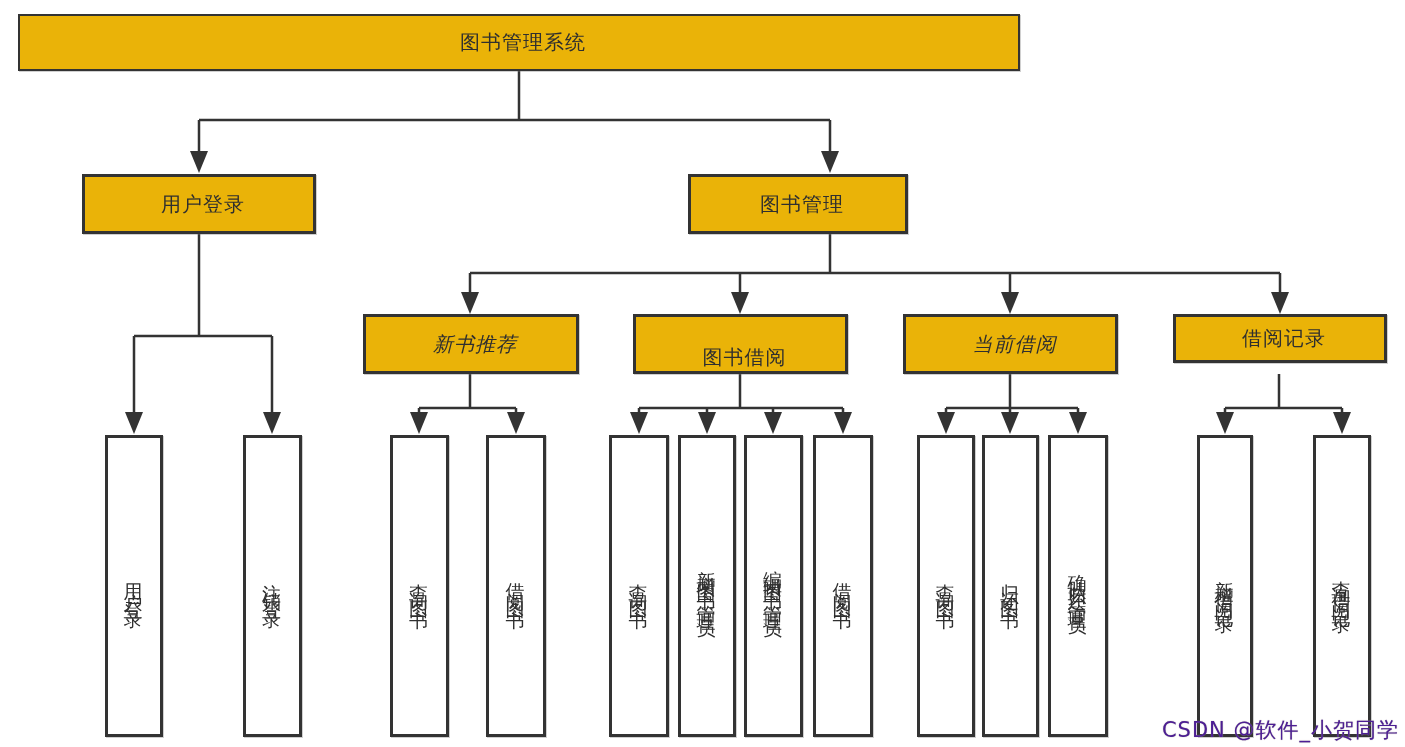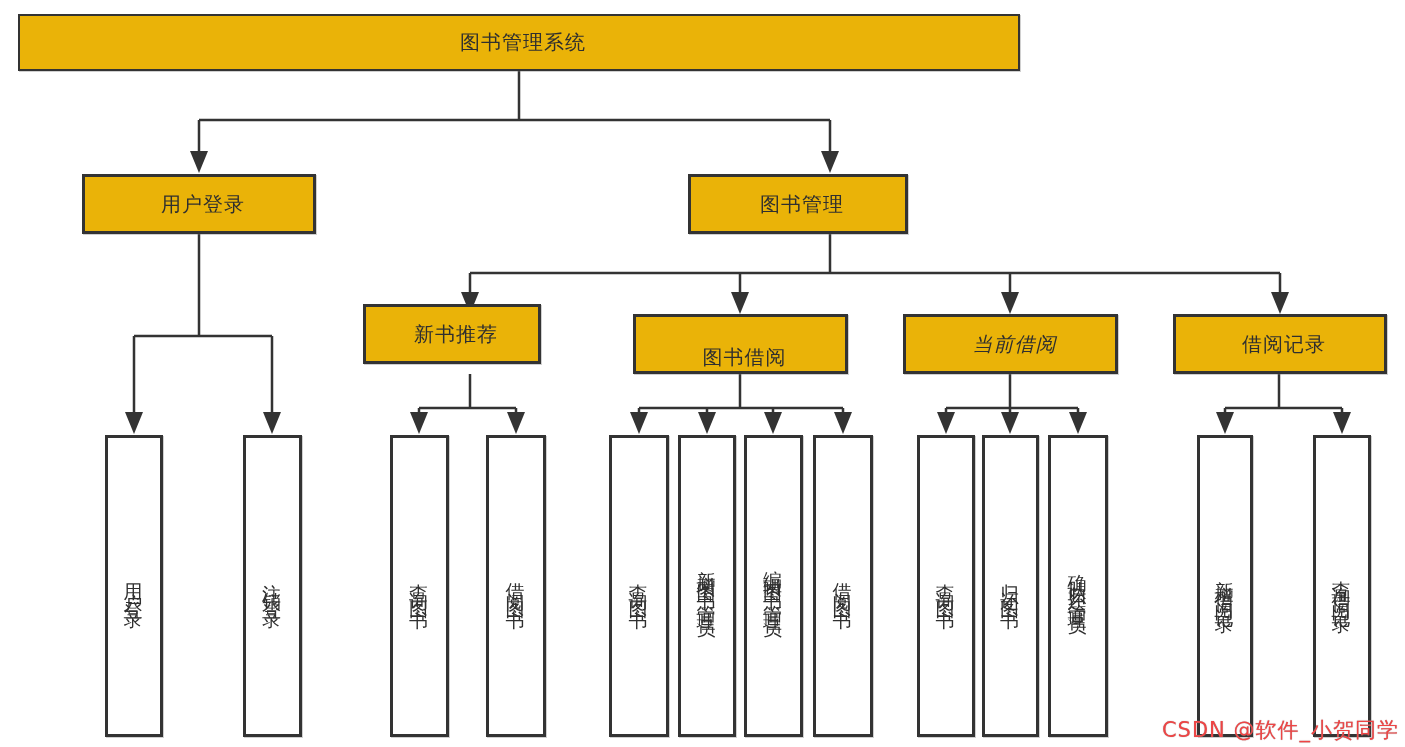--- a/index.html
+++ b/index.html
@@ -31,42 +31,42 @@
     display:flex;align-items:center;justify-content:center;
     writing-mode:vertical-rl;
     text-orientation:mixed;
     font-size:19px;color:#2f2f2f;
     letter-spacing:9px;
     box-shadow:1px 1px 0 rgba(120,120,120,0.35);
   }
   #n-root{left:18px;top:14px;width:1002px;height:57px;border-width:2px;}
   #n-l2a{left:82px;top:174px;width:234px;height:60px;}
   #n-l2b{left:688px;top:174px;width:220px;height:60px;}
-  #n-l3a{left:363px;top:304px;width:178px;height:60px;}
+  #n-l3a{left:363px;top:314px;width:216px;height:60px;font-style:italic;}
   #n-l3b{left:633px;top:314px;width:215px;height:60px;align-items:flex-end;}
   #n-l3c{left:903px;top:314px;width:215px;height:60px;font-style:italic;}
-  #n-l3d{left:1173px;top:314px;width:214px;height:60px;text-align:center;}
+  #n-l3d{left:1173px;top:314px;width:214px;height:49px;text-align:center;}
   #n-b1{left:105px;width:58px;}
   #n-b2{left:243px;width:59px;}
   #n-b3{left:390px;width:59px;}
   #n-b4{left:486px;width:60px;}
   #n-b5{left:609px;width:60px;}
   #n-b6{left:678px;width:58px;letter-spacing:7px;}
   #n-b7{left:744px;width:59px;letter-spacing:7px;}
   #n-b8{left:813px;width:60px;}
   #n-b9{left:917px;width:58px;}
   #n-b10{left:982px;width:57px;}
   #n-b11{left:1048px;width:60px;letter-spacing:6px;}
   #n-b12{left:1197px;width:56px;letter-spacing:7px;}
   #n-b13{left:1313px;width:58px;letter-spacing:7px;}
   .watermark{
     position:absolute;
     right:6px;bottom:3px;
     font-size:21px;
-    color:#ef4444;
+    color:#4c1d95;
     text-shadow:0 0 1px #9a9090;
     letter-spacing:1px;
     white-space:nowrap;
   }
 </style>
 </head>
 <body>
 
 <div class="canvas">
 

